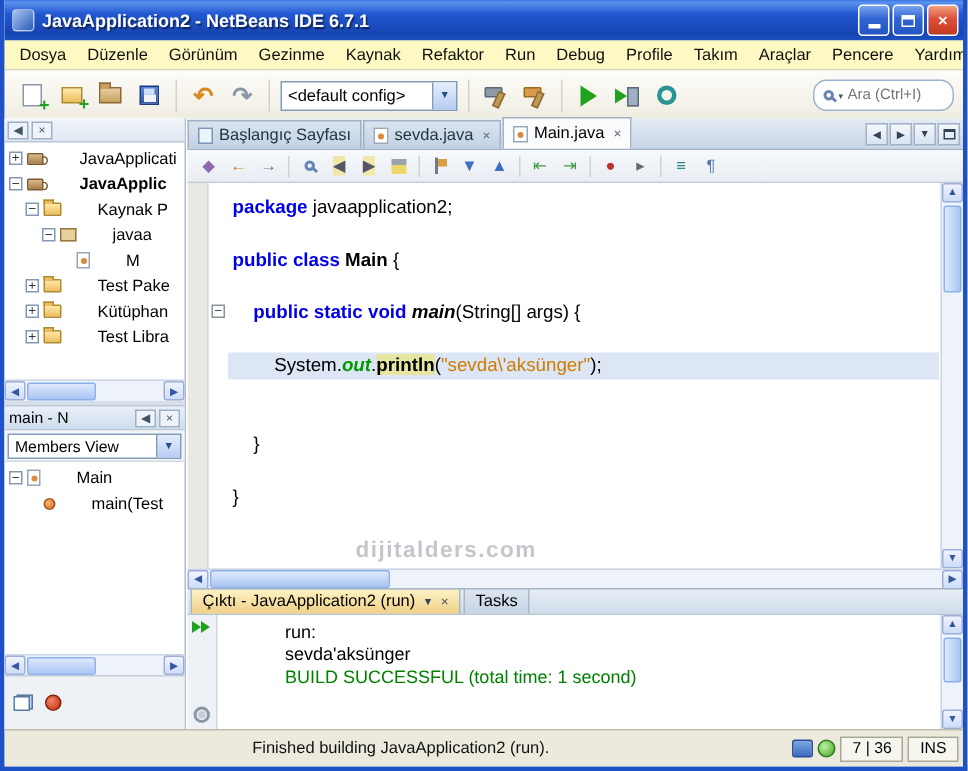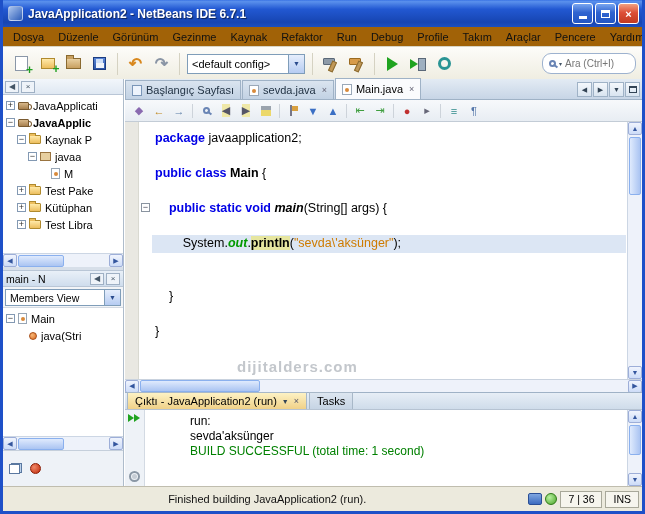--- a/index.html
+++ b/index.html
@@ -10,21 +10,21 @@
   .titlebar{height:27px;background:linear-gradient(180deg,#3b74e4 0%,#5a90ec 6%,#2258d2 34%,#1745b2 82%,#1c4fc0 100%);display:flex;align-items:center;padding:0 3px 0 5px;gap:5px;}
   .title-icon{width:15px;height:15px;background:linear-gradient(135deg,#aac4ee,#2c5cb8);border:1px solid rgba(255,255,255,.45);border-radius:3px;flex:none;}
   .title-text{color:#fff;font-weight:bold;font-size:12px;text-shadow:1px 1px 1px rgba(0,0,0,.55);flex:1;white-space:nowrap;overflow:hidden;}
   .tb-btns{display:flex;gap:2px;}
   .tbtn-win{width:21px;height:21px;border:1px solid #fff;border-radius:3px;display:flex;align-items:center;justify-content:center;background:linear-gradient(180deg,#79a5ef,#3064d0 45%,#2356c4);color:#fff;font-size:11px;font-weight:bold;}
   .tbtn-close{background:linear-gradient(180deg,#f0a080,#dd5038 45%,#c23a20);}
   .glyph-min{width:8px;height:3px;background:#fff;align-self:flex-end;margin:0 auto 4px auto;}
   .glyph-max{width:9px;height:8px;border:1px solid #fff;border-top:3px solid #fff;}
 
   
-  .menubar{height:20px;background:#a16207;border-bottom:1px solid #d8d4c4;display:flex;align-items:center;padding-left:3px;font-size:11px;}
+  .menubar{height:20px;background:#fef9c3;border-bottom:1px solid #d8d4c4;display:flex;align-items:center;padding-left:3px;font-size:11px;}
   .menu-item{padding:3px 7px;color:#111;white-space:nowrap;}
   .toolbar{height:34px;background:linear-gradient(180deg,#fdfcf9,#efede1);border-bottom:1px solid #cfccbc;display:flex;align-items:center;padding:0 6px;gap:1px;}
   .tsep{width:1px;height:22px;background:#d5d2c2;margin:0 4px;flex:none;}
   .tbtn{width:25px;height:25px;display:flex;align-items:center;justify-content:center;flex:none;}
   .gi{position:relative;}
   .gi-new-file{width:13px;height:15px;background:#fff;border:1px solid #8a97a8;}
   .gi-new-file::after{content:"+";position:absolute;right:-6px;bottom:-7px;color:#1fa01f;font-weight:bold;font-size:12px;}
   .gi-new-project{width:14px;height:11px;background:linear-gradient(180deg,#ffe9a8,#ecbe5e);border:1px solid #b08a2e;}
   .gi-new-project::after{content:"+";position:absolute;right:-6px;bottom:-8px;color:#1fa01f;font-weight:bold;font-size:12px;}
   .gi-open-project{width:15px;height:11px;background:linear-gradient(180deg,#e8cfa0,#c8a060);border:1px solid #8a6a30;}
@@ -59,21 +59,21 @@
   .left-dock{position:absolute;top:0;left:0;width:121px;height:100%;border-right:1px solid #aebccb;display:flex;flex-direction:column;background:#fff;}
   .mini-strip{height:16px;background:linear-gradient(180deg,#f2f6fb,#dfe8f2);border-bottom:1px solid #b9c6d6;display:flex;align-items:center;gap:2px;padding:0 2px;flex:none;}
   .mini-btn{width:14px;height:12px;border:1px solid #9fb0c4;background:#eef3f9;font-size:8px;color:#456;display:flex;align-items:center;justify-content:center;}
   .tree{font-size:11px;padding-top:2px;overflow:hidden;}
   .proj-tree{height:158px;flex:none;}
   .nav-tree{flex:1;}
   .tree-row{display:flex;align-items:center;height:17px;white-space:nowrap;overflow:hidden;}
   .expander{width:9px;height:9px;border:1px solid #8399b3;background:#fff;font-size:9px;line-height:7px;text-align:center;color:#333;margin-right:3px;flex:none;}
   .expander-sp{width:12px;flex:none;}
   .ticon{flex:none;margin-right:4px;}
-  .lbl{overflow:hidden;white-space:nowrap;}
+  .lbl{overflow:hidden;white-space:nowrap;margin-left:20px;}
   .lbl.bold{font-weight:bold;}
   .ic-project{width:11px;height:8px;background:linear-gradient(180deg,#d8b88a,#a8804e);border:1px solid #7a5a30;border-radius:1px;position:relative;}
   .ic-project::after{content:"";position:absolute;right:-4px;top:1px;width:3px;height:4px;border:1px solid #7a5a30;border-left:none;border-radius:0 3px 3px 0;}
   .ic-folder{width:12px;height:9px;background:linear-gradient(180deg,#ffe9a8,#ecbe5e);border:1px solid #b08a2e;border-radius:1px;position:relative;}
   .ic-folder::before{content:"";position:absolute;top:-3px;left:-1px;width:5px;height:2px;background:#ecbe5e;border:1px solid #b08a2e;border-bottom:none;}
   .ic-package{width:11px;height:9px;background:#e7cfa0;border:1px solid #9a7440;}
   .ic-class{width:9px;height:11px;background:#fff;border:1px solid #98a6b5;position:relative;}
   .ic-class::after{content:"";position:absolute;left:2px;top:3px;width:4px;height:4px;background:#d98a3a;border-radius:50%;}
   .ic-method{width:8px;height:8px;background:radial-gradient(circle at 35% 35%,#f8b878,#d86820);border:1px solid #a84e16;border-radius:50%;}
   .hscroll{height:14px;background:#eef2fa;border-top:1px solid #ccd6e4;display:flex;align-items:center;flex:none;position:relative;}
@@ -317,21 +317,21 @@
       </div>
       <div class="tree nav-tree" id="nav-tree">
           <div class="tree-row" style="padding-left: 3px;">
             <span class="expander">−</span>
             <span class="ticon ic-class"></span>
             <span class="lbl">Main</span>
           </div>
           <div class="tree-row" style="padding-left: 14px;">
             <span class="expander-sp"></span>
             <span class="ticon ic-method"></span>
-            <span class="lbl">java(Stri</span>
+            <span class="lbl">main(Test</span>
           </div>
         </div>
       <div class="hscroll">
         <div class="sb-btn">◀</div>
         <div class="sb-thumb-h" style="width:46px;"></div>
         <div class="sb-btn" style="margin-left:auto;">▶</div>
       </div>
       <div class="dock-bottom">
         <div class="ic-winstack"></div>
         <div class="ic-redball"></div>

